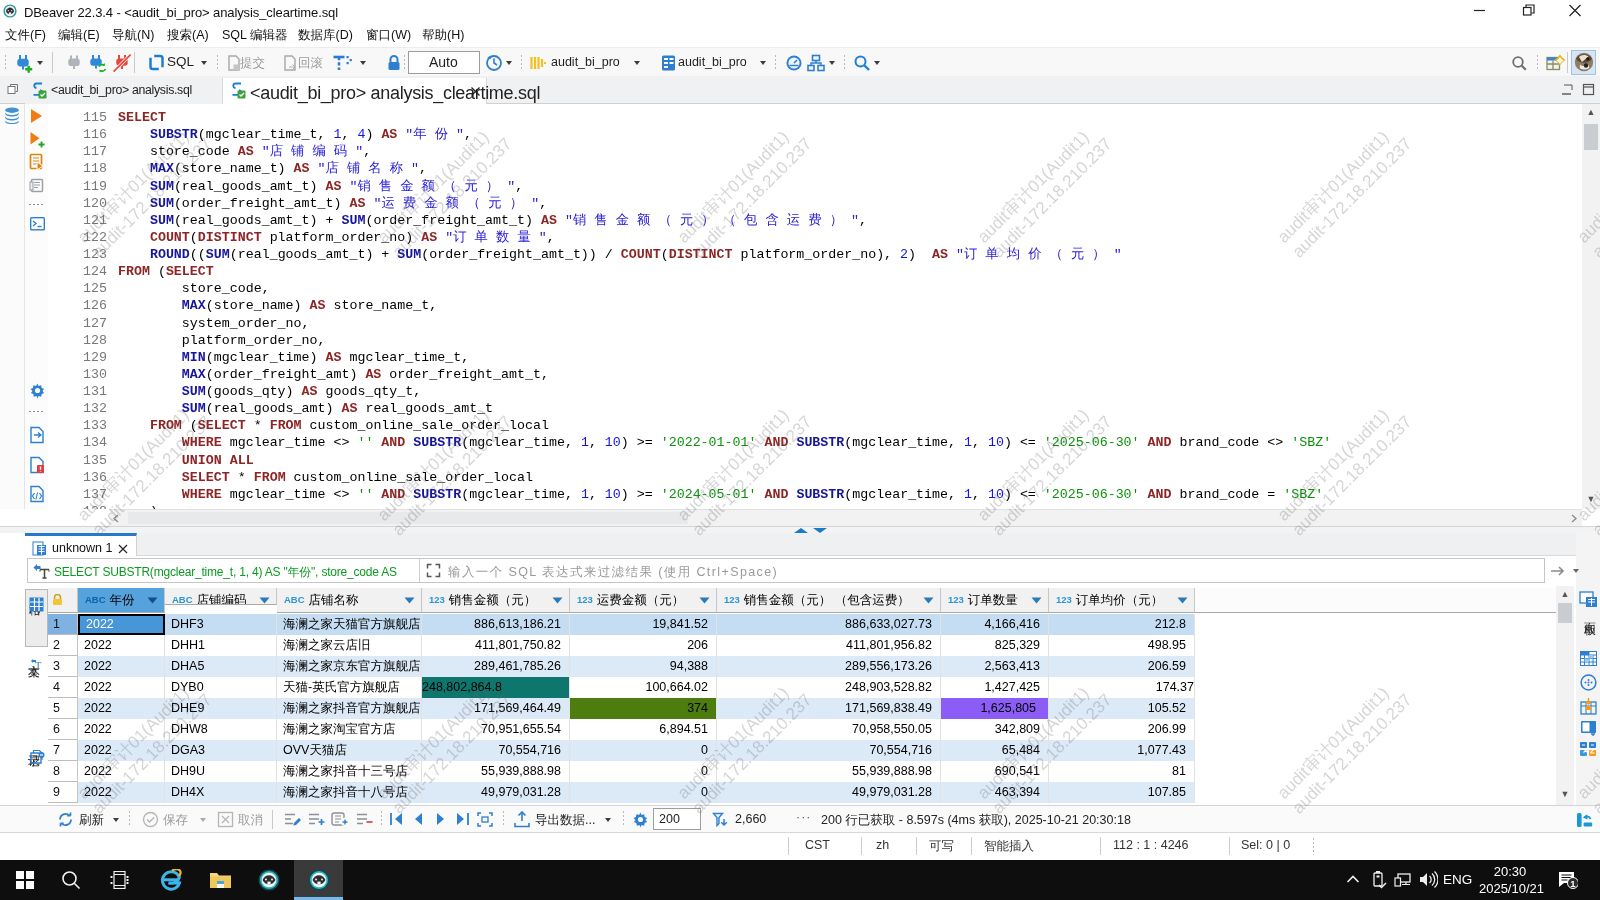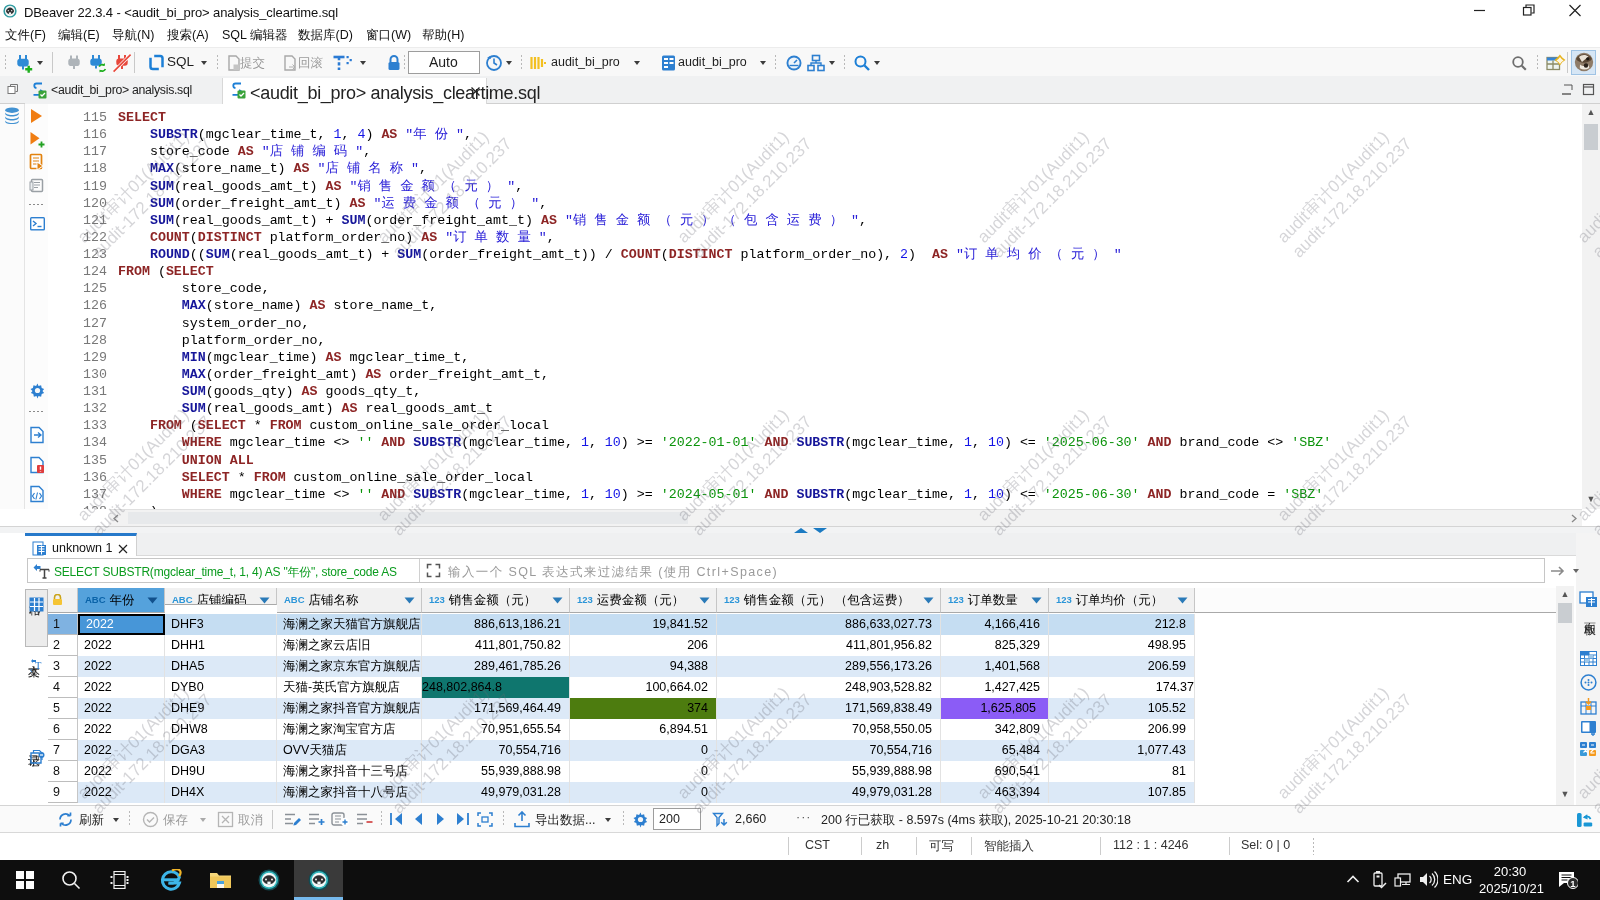--- a/index.html
+++ b/index.html
@@ -440,21 +440,21 @@
 <div class="abs cell" style="left:717px;top:49px;width:224px;height:21px;background:#ffffff;padding-right:8px;text-align:right">411,801,956.82</div>
 <div class="abs cell" style="left:941px;top:49px;width:108px;height:21px;background:#ffffff;padding-right:8px;text-align:right">825,329</div>
 <div class="abs cell" style="left:1049px;top:49px;width:146px;height:21px;background:#ffffff;padding-right:8px;text-align:right">498.95</div>
 <div class="abs rn" style="left:48px;top:70px;width:30px;height:21px;background:#ffffff">3</div>
 <div class="abs cell" style="left:78px;top:70px;width:87px;height:21px;background:#dce9f7;padding-left:6px;text-align:left">2022</div>
 <div class="abs cell" style="left:165px;top:70px;width:112px;height:21px;background:#dce9f7;padding-left:6px;text-align:left">DHA5</div>
 <div class="abs cell" style="left:277px;top:70px;width:145px;height:21px;background:#dce9f7;padding-left:6px;text-align:left">海澜之家京东官方旗舰店</div>
 <div class="abs cell" style="left:422px;top:70px;width:148px;height:21px;background:#dce9f7;padding-right:8px;text-align:right">289,461,785.26</div>
 <div class="abs cell" style="left:570px;top:70px;width:147px;height:21px;background:#dce9f7;padding-right:8px;text-align:right">94,388</div>
 <div class="abs cell" style="left:717px;top:70px;width:224px;height:21px;background:#dce9f7;padding-right:8px;text-align:right">289,556,173.26</div>
-<div class="abs cell" style="left:941px;top:70px;width:108px;height:21px;background:#dce9f7;padding-right:8px;text-align:right">1,401,568</div>
+<div class="abs cell" style="left:941px;top:70px;width:108px;height:21px;background:#dce9f7;padding-right:8px;text-align:right">2,563,413</div>
 <div class="abs cell" style="left:1049px;top:70px;width:146px;height:21px;background:#dce9f7;padding-right:8px;text-align:right">206.59</div>
 <div class="abs rn" style="left:48px;top:91px;width:30px;height:21px;background:#ffffff">4</div>
 <div class="abs cell" style="left:78px;top:91px;width:87px;height:21px;background:#ffffff;padding-left:6px;text-align:left">2022</div>
 <div class="abs cell" style="left:165px;top:91px;width:112px;height:21px;background:#ffffff;padding-left:6px;text-align:left">DYB0</div>
 <div class="abs cell" style="left:277px;top:91px;width:145px;height:21px;background:#ffffff;padding-left:6px;text-align:left">天猫-英氏官方旗舰店</div>
 <div class="abs cell" style="left:422px;top:91px;width:148px;height:27px;background:#0f766e;padding-right:8px;text-align:left">248,802,864.8</div>
 <div class="abs cell" style="left:570px;top:91px;width:147px;height:21px;background:#ffffff;padding-right:8px;text-align:right">100,664.02</div>
 <div class="abs cell" style="left:717px;top:91px;width:224px;height:21px;background:#ffffff;padding-right:8px;text-align:right">248,903,528.82</div>
 <div class="abs cell" style="left:941px;top:91px;width:108px;height:21px;background:#ffffff;padding-right:8px;text-align:right">1,427,425</div>
 <div class="abs cell" style="left:1049px;top:91px;width:146px;height:21px;background:#ffffff;text-align:right">174.37</div>

